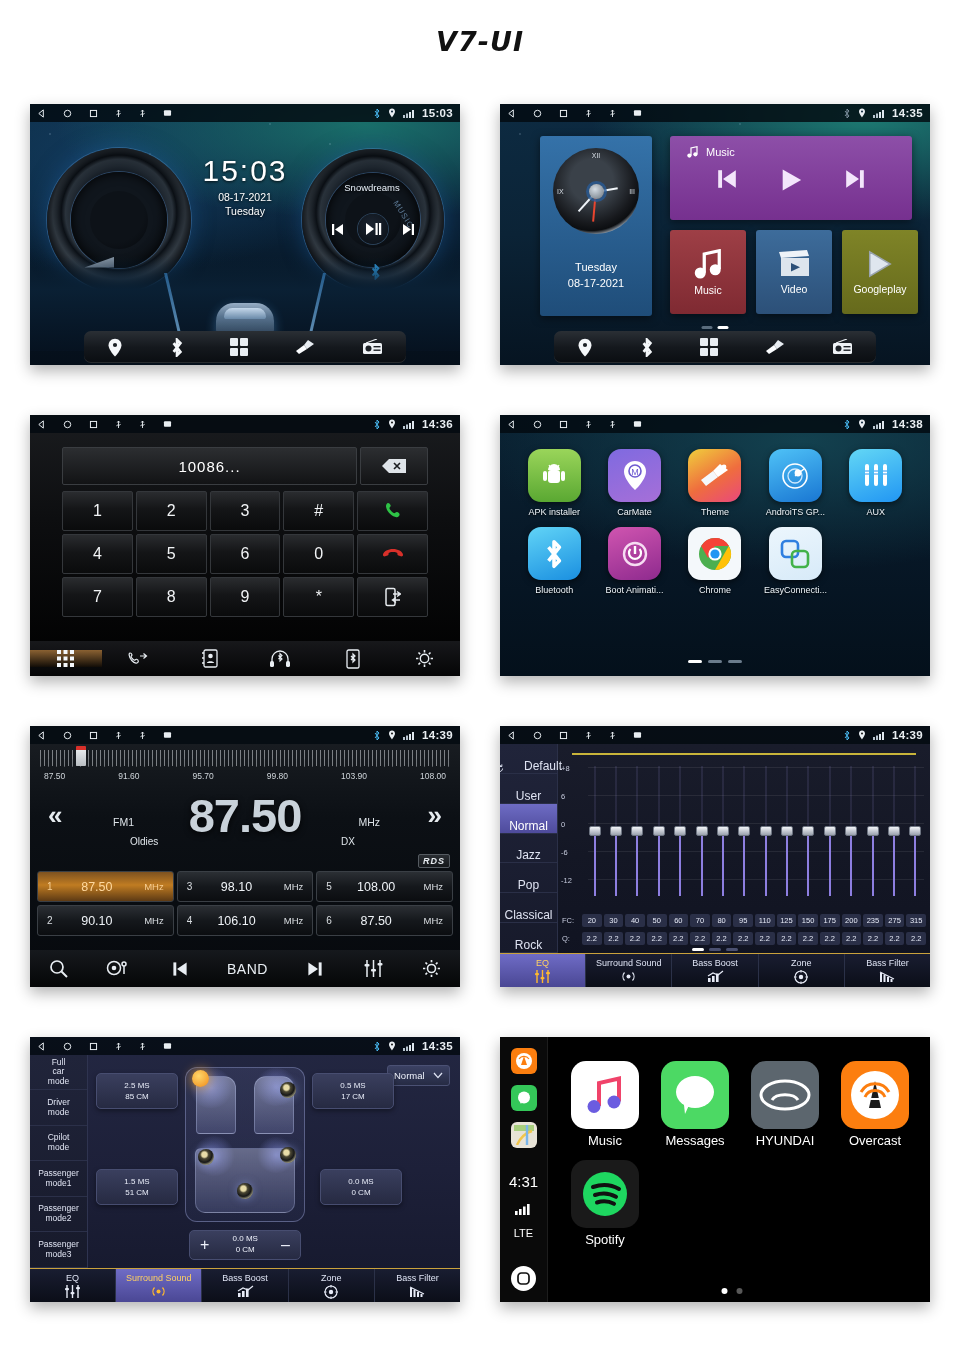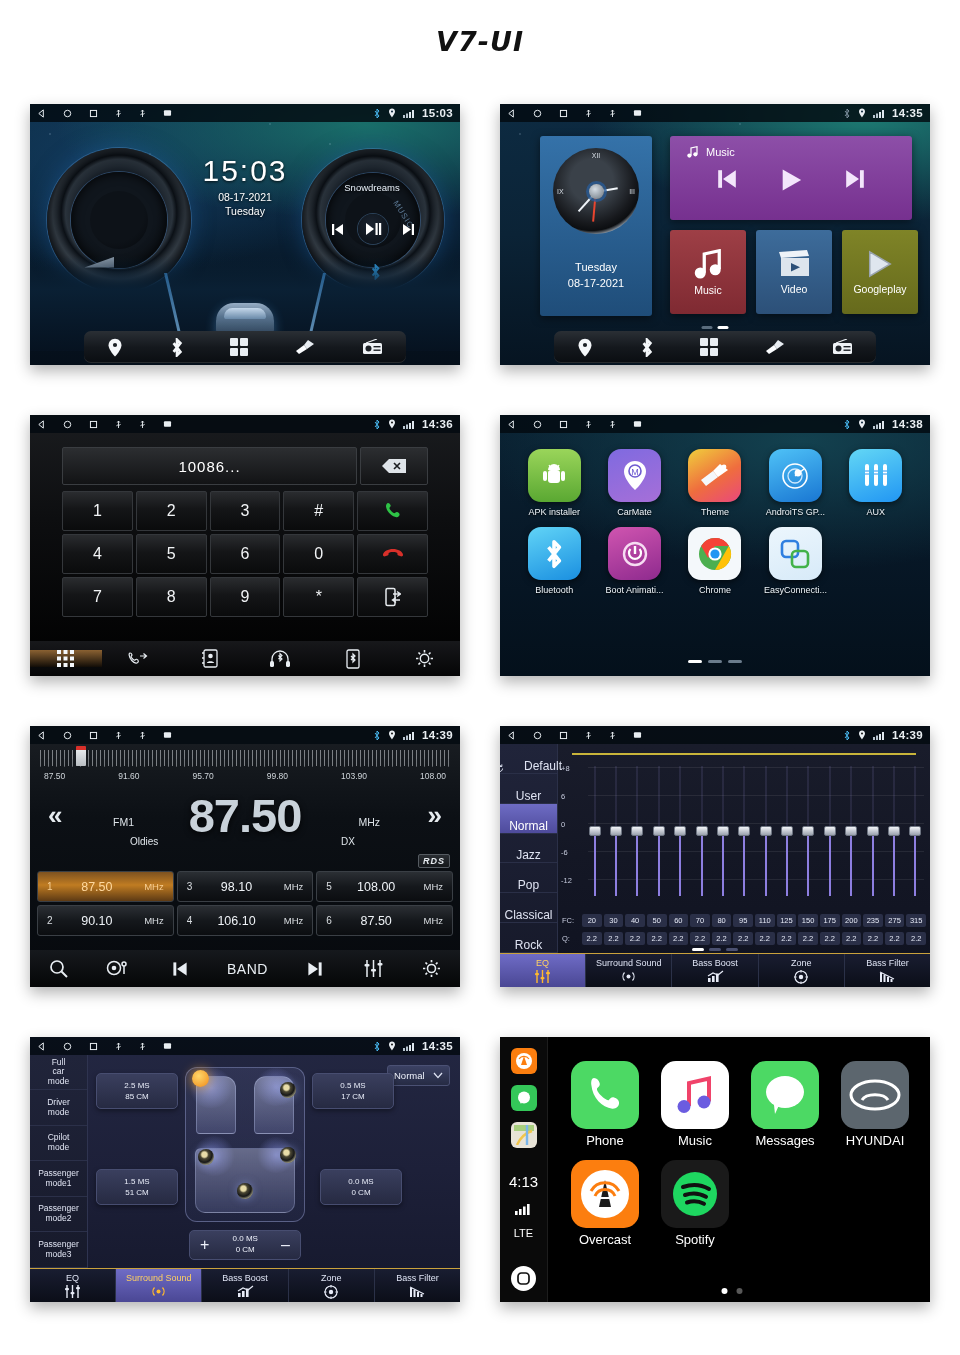--- a/index.html
+++ b/index.html
@@ -1679,46 +1679,38 @@
             </svg>
         </div>
         <div class="ric" style="background:#e9e4d8">
           <svg width="20" height="20" viewBox="0 0 20 20">
               <rect width="20" height="20" fill="#e8e3d6"></rect>
               <rect y="0" width="20" height="6" fill="#a8cf7e"></rect>
               <path d="M3 20 Q8 9 18 6" stroke="#f2c64b" stroke-width="2.4" fill="none"></path>
               <path d="M13 0 V20" stroke="#7ab6ea" stroke-width="2.4"></path>
             </svg>
         </div>
-        <div class="tm">4:13</div>
+        <div class="tm">4:31</div>
         <div class="bars">
           <svg width="18" height="12" viewBox="0 0 18 12">
               <rect x="0" y="8" width="2.6" height="4" fill="#fff"></rect>
               <rect x="4" y="6" width="2.6" height="6" fill="#fff"></rect>
               <rect x="8" y="3.5" width="2.6" height="8.5" fill="#fff"></rect>
               <rect x="12" y="1" width="2.6" height="11" fill="#fff"></rect>
             </svg>
         </div>
         <div class="lte">LTE</div>
         <div class="homebtn">
           <svg width="13" height="13" viewBox="0 0 13 13">
               <rect x="1" y="1" width="11" height="11" rx="3.4" fill="none" stroke="#111" stroke-width="1.7"></rect>
             </svg>
         </div>
       </div>
 
       <div class="cgrid">
-        <div class="capp">
-          <div class="csq" style="background:#4cd964">
-            <svg width="44" height="44" viewBox="0 0 44 44">
-                <path d="M11 5c3 0 4.7 2.2 5.6 5 .9 2.8-1.3 4-2.4 5.2-1.1 1.2 1.3 4.8 4.1 7.6 2.8 2.8 6.4 5.2 7.6 4.1 1.2-1.1 2.4-3.3 5.2-2.4 2.8.9 5 2.6 5 5.6 0 3.2-3.2 6.1-6.8 5.7C18.9 34.4 9.6 25.1 8.3 11.8 7.9 8.2 8.8 5 11 5z" fill="#fff"></path>
-              </svg>
-          </div>
-          <div class="cnm">Phone</div>
-        </div>
         <div class="capp">
           <div class="csq" style="background:#fff">
             <svg width="40" height="42" viewBox="0 0 40 42">
                 <path d="M14 32V9l20-4.5v23" stroke="#f0436a" stroke-width="4" fill="none"></path>
                 <circle cx="9" cy="32.5" r="6.5" fill="#6b5ce0"></circle>
                 <circle cx="29" cy="28" r="6.5" fill="#6b5ce0"></circle>
               </svg>
           </div>
           <div class="cnm">Music</div>
         </div>

